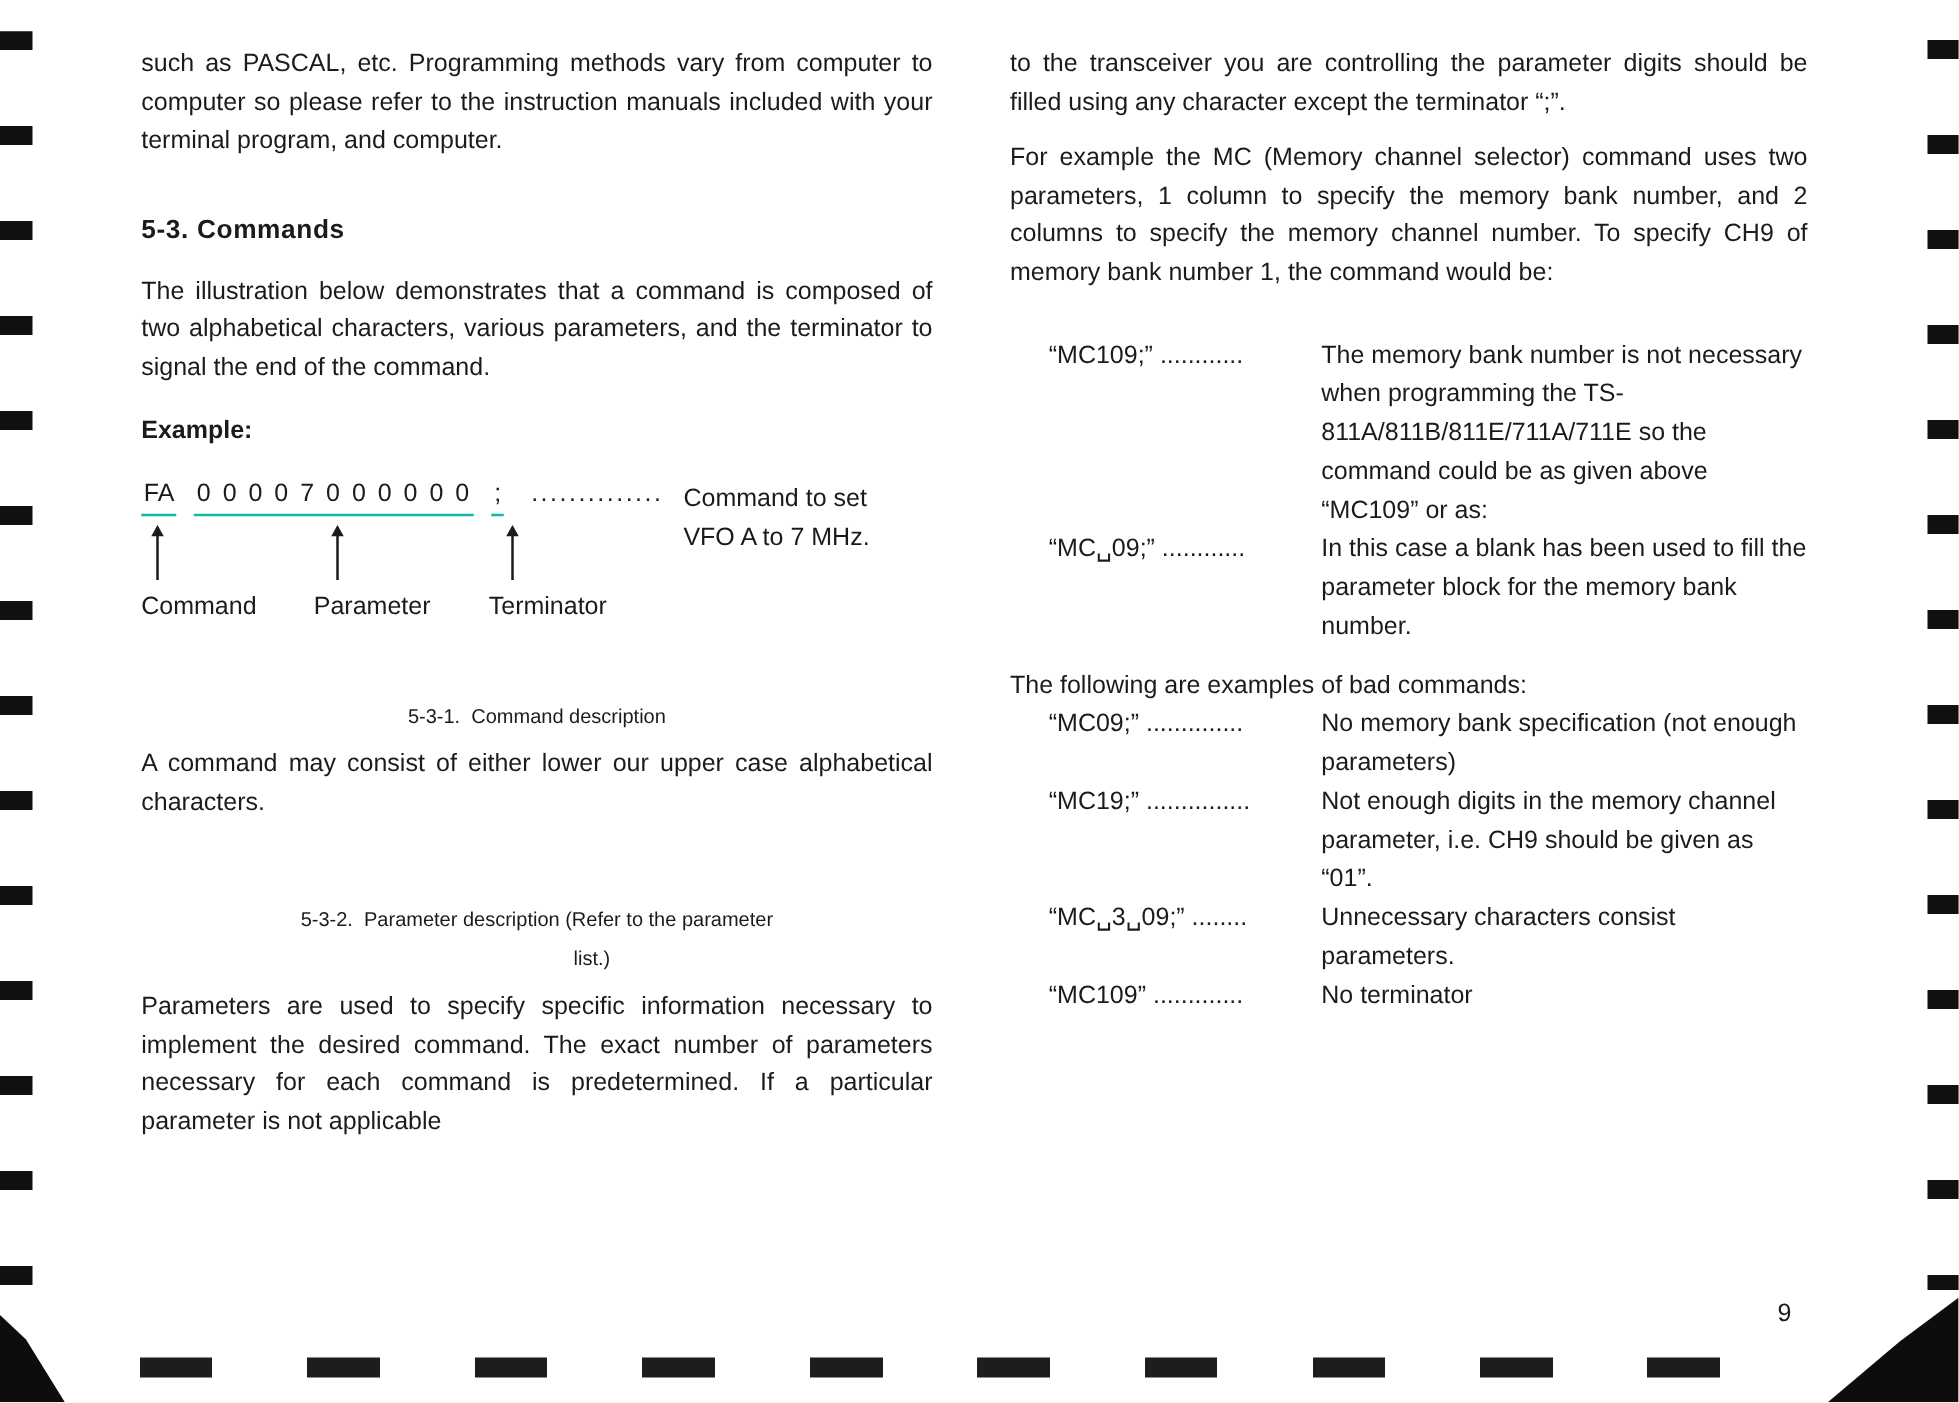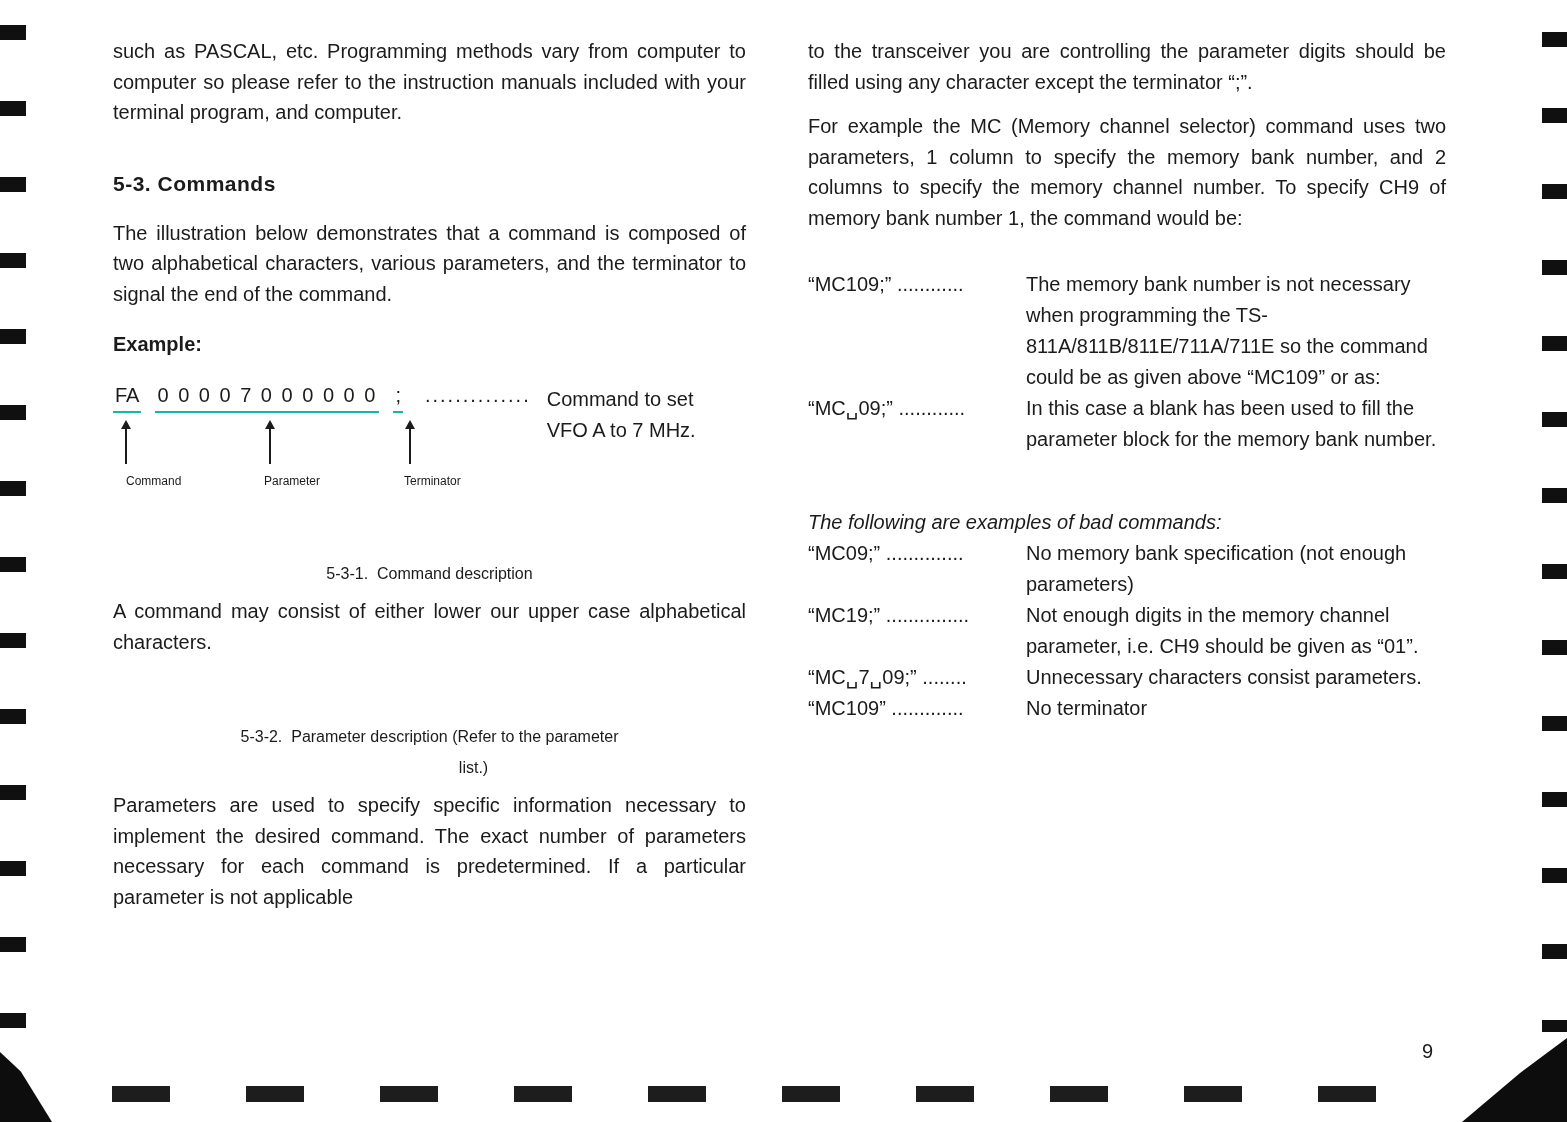--- a/index.html
+++ b/index.html
@@ -61,28 +61,28 @@
   .diagram-desc { margin-left:16px; width:172px; line-height:31px; }
   .arrow {
     position:absolute; top:38px; height:42px; width:0;
     border-left:2px solid #1b1b1b;
   }
   .arrow::before {
     content:""; position:absolute; top:-2px; left:-6px;
     border-left:5px solid transparent; border-right:5px solid transparent;
     border-bottom:9px solid #1b1b1b;
   }
-  .diagram-label { position:absolute; top:90px; font-size:12px;margin-left:13px; }
+  .diagram-label { position:absolute; top:90px; font-size:20px; }
 
   
   .entries { margin-top:36px; }
   .entry { display:flex; align-items:flex-start; }
-  .entry .term { width:218px; flex-shrink:0; font-size:20px; line-height:31px; white-space:pre; }
+  .entry .term { width:218px; flex-shrink:0; font-size:20px; line-height:31px; white-space:pre;margin-left:31px; }
   .entry .desc { flex:1; font-size:20px; line-height:31px; }
-  .bad-intro { margin-top:52px; text-align:left;font-style:italic; }
+  .bad-intro { margin-top:16px; text-align:left; }
 
   .page-number { position:absolute; left:1422px; top:1040px; font-size:20px; }
 
   
   .edge-ticks-left {
     position:absolute; left:0; top:25px; width:26px; height:1005px;
     background:repeating-linear-gradient(180deg,#101010 0 15px,transparent 15px 76px);
   }
   .edge-ticks-right {
     position:absolute; right:0; top:32px; width:25px; height:1000px;
@@ -160,21 +160,21 @@
     <div>
       <div class="entry">
         <span class="term">“MC09;” ..............</span>
         <span class="desc">No memory bank specification (not enough parameters)</span>
       </div>
       <div class="entry">
         <span class="term">“MC19;” ...............</span>
         <span class="desc">Not enough digits in the memory channel parameter, i.e. CH9 should be given as “01”.</span>
       </div>
       <div class="entry">
-        <span class="term">“MC␣7␣09;” ........</span>
+        <span class="term">“MC␣3␣09;” ........</span>
         <span class="desc">Unnecessary characters consist parameters.</span>
       </div>
       <div class="entry">
         <span class="term">“MC109” .............</span>
         <span class="desc">No terminator</span>
       </div>
     </div>
   </div>
 
   <div class="page-number">9</div>

